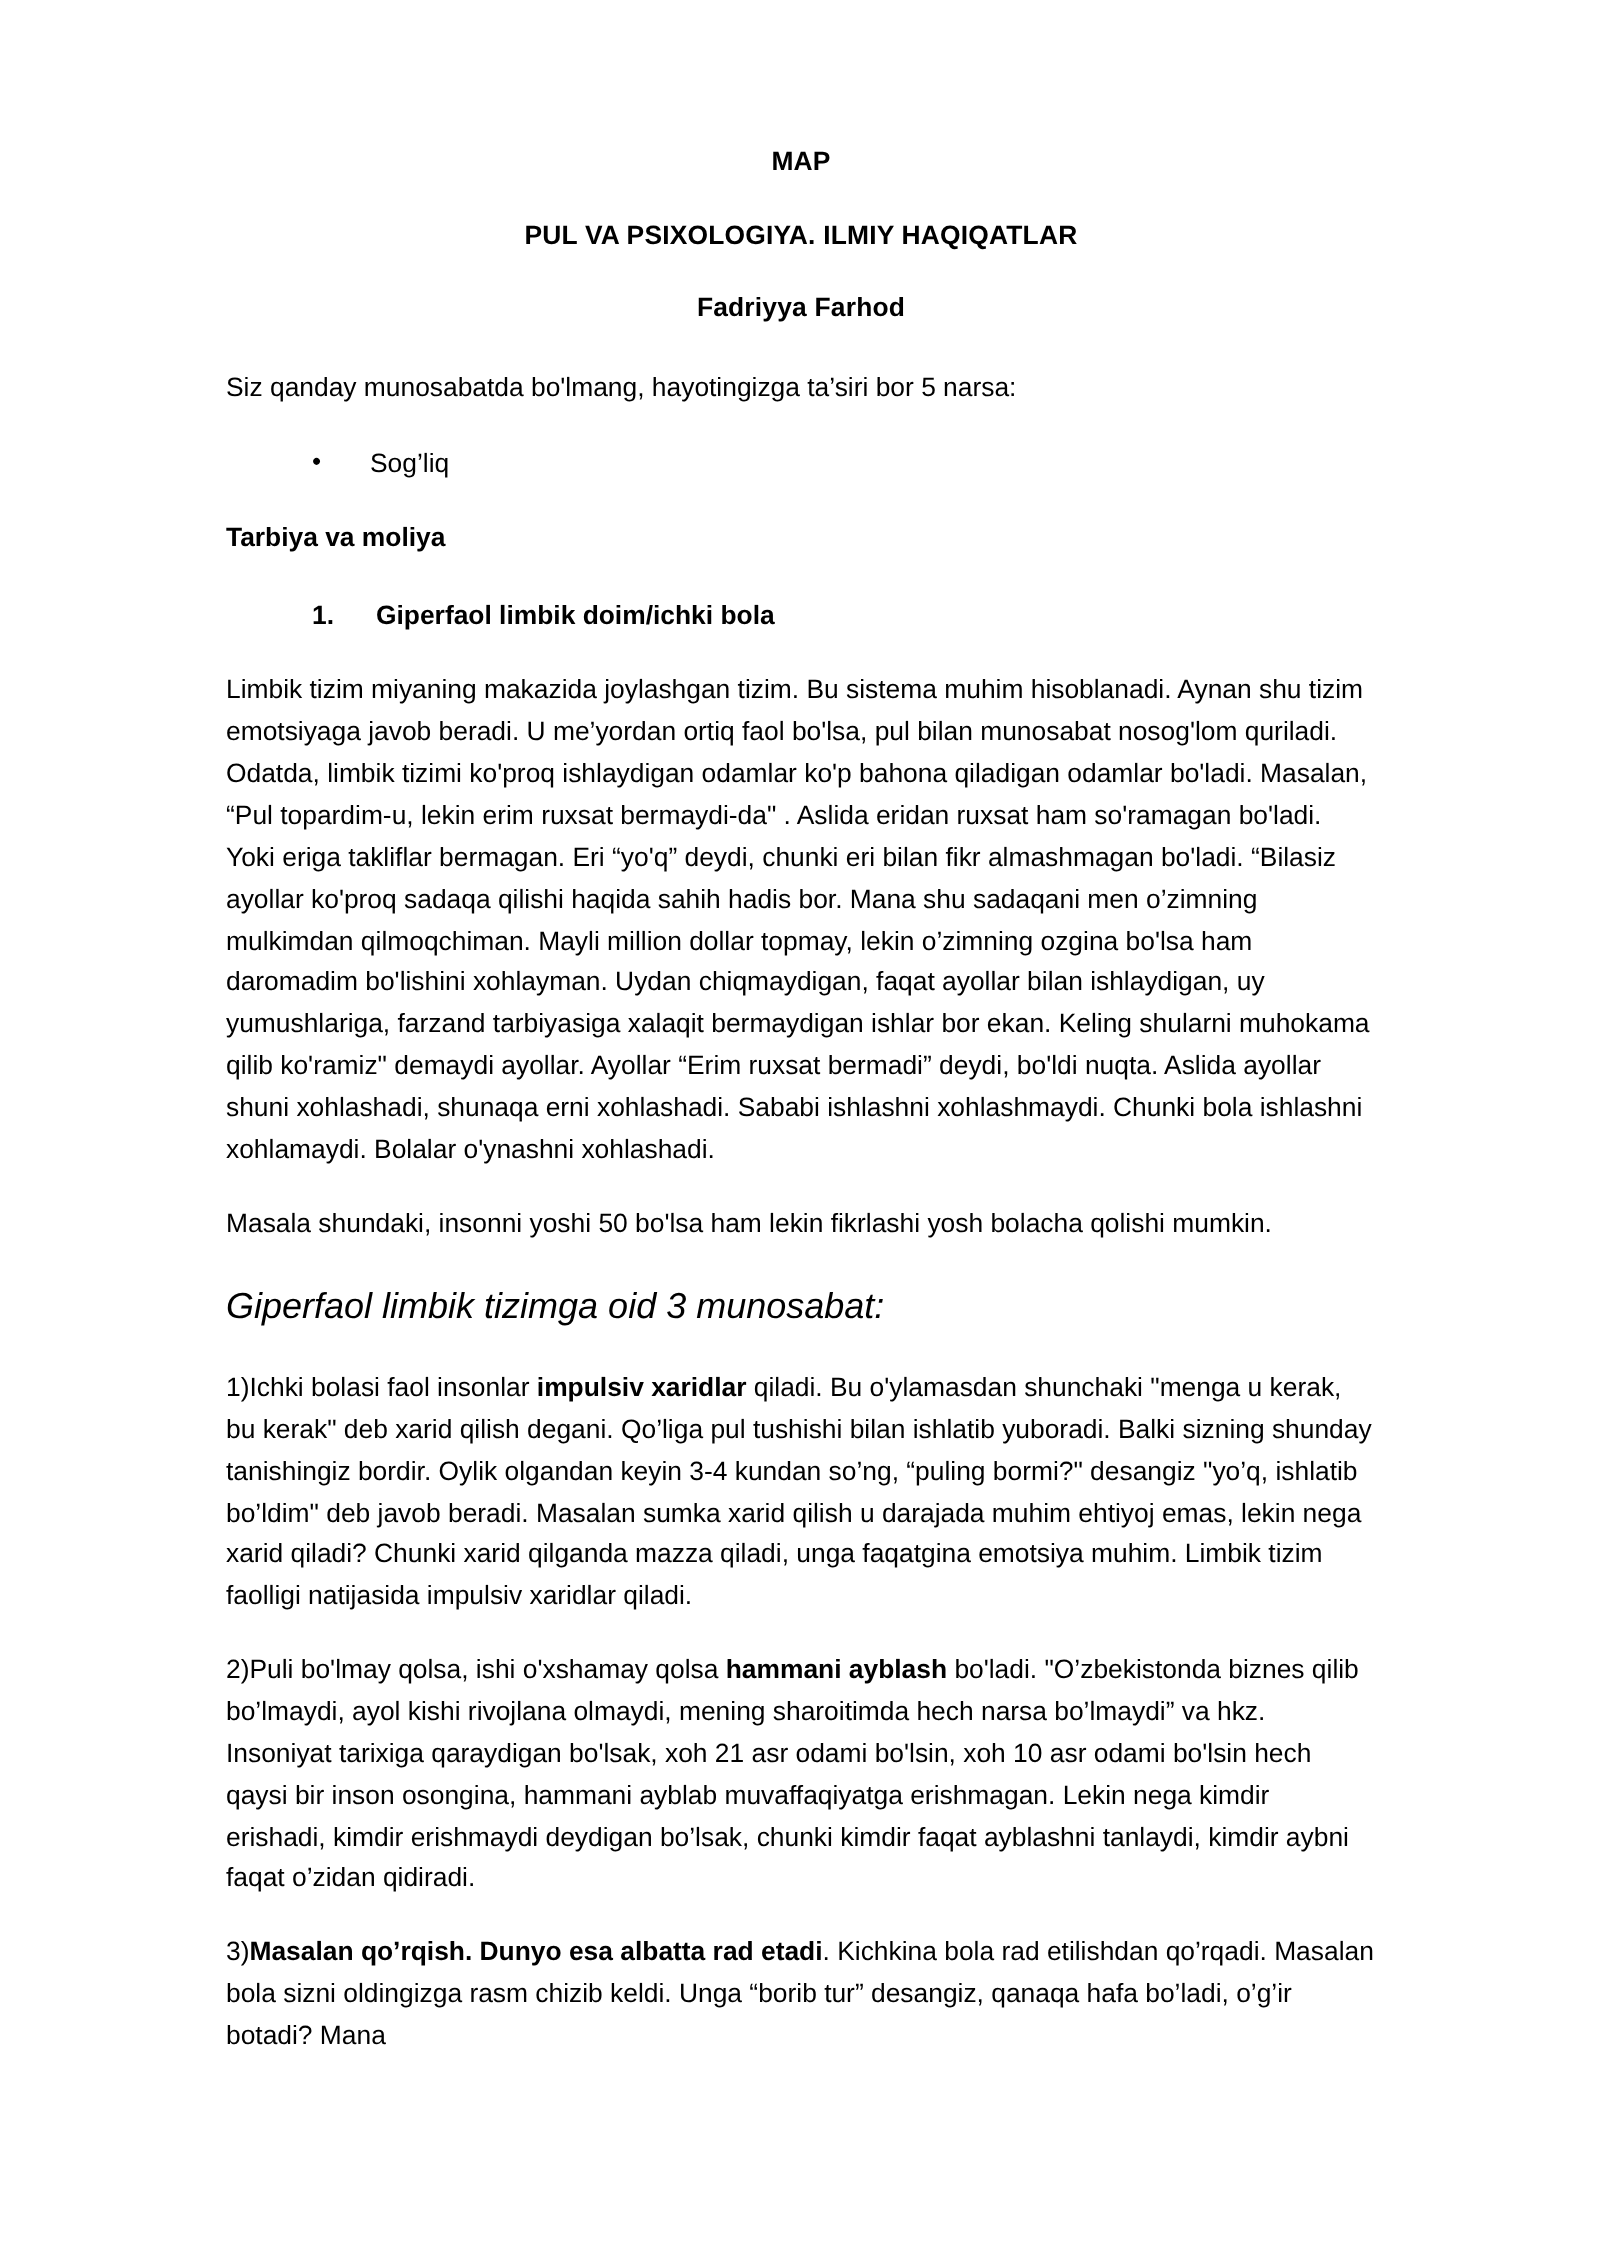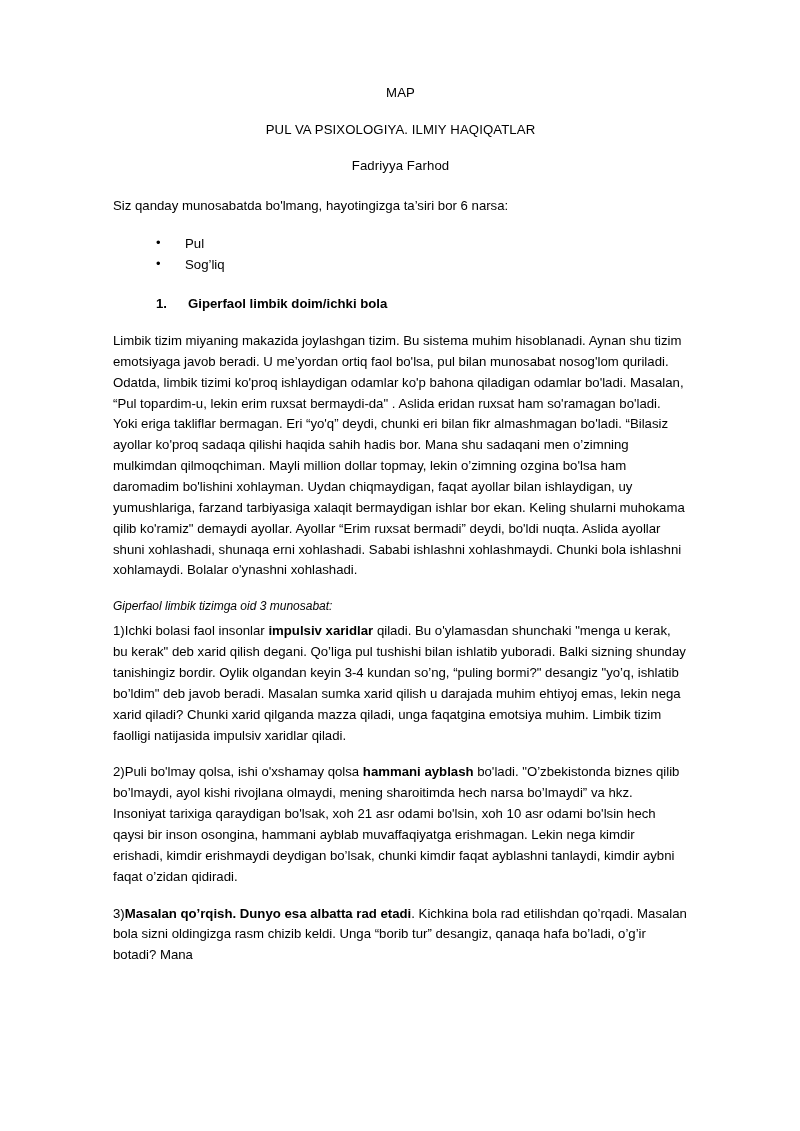--- a/index.html
+++ b/index.html
@@ -23,24 +23,24 @@
   .content {
     position: absolute;
     left: 113px;
     top: 72px;
     width: 575px;
   }
   .doc-title,
   .doc-subtitle,
   .doc-author {
     text-align: center;
-    font-weight: normal;
+    font-weight: bold;
     font-size: 13.2px;
     line-height: 1.42;
-    margin: 12px 0 17px 0;
+    margin: 0 0 17px 0;
     letter-spacing: 0.1px;
   }
   .doc-title { margin-bottom: 18px; }
   .doc-subtitle { margin-bottom: 18px; }
   .doc-author { margin-bottom: 20px; }
 
   p.body-text {
     font-size: 13.2px;
     line-height: 1.58;
     margin: 0 0 16px 0;
@@ -89,56 +89,57 @@
   }
   ol.numbered li::before {
     content: counter(numlist) ".";
     position: absolute;
     left: 0;
     top: 0;
     font-weight: bold;
   }
 
   p.italic-lead {
-    font-size: 12px;
+    font-size: 18px;
     font-style: italic;
     line-height: 1.58;
-    margin: 0 0 5px 0;
+    margin: 0 0 17px 0;
   }
 
   .b { font-weight: bold; margin-top: 47px; }
 </style>
 </head>
 <body>
 
 <div class="page">
   <div class="content">
 
     <div class="doc-title">MAP</div>
 
     <div class="doc-subtitle">PUL VA PSIXOLOGIYA. ILMIY HAQIQATLAR</div>
 
     <div class="doc-author">Fadriyya Farhod</div>
 
-    <p class="body-text">Siz qanday munosabatda bo'lmang, hayotingizga ta’siri bor 6 narsa:</p>
+    <p class="body-text">Siz qanday munosabatda bo'lmang, hayotingizga ta’siri bor 5 narsa:</p>
 
     <ul class="bullets">
-      <li>Pul</li>
       <li>Sog’liq</li>
     </ul>
 
 
+    <h2 class="section-head">Tarbiya va moliya</h2>
 
 
     <ol class="numbered">
       <li>Giperfaol limbik doim/ichki bola</li>
     </ol>
 
     <p class="body-text">Limbik tizim miyaning makazida joylashgan tizim. Bu sistema muhim hisoblanadi. Aynan shu tizim emotsiyaga javob beradi. U me’yordan ortiq faol bo'lsa, pul bilan munosabat nosog'lom quriladi. Odatda, limbik tizimi ko'proq ishlaydigan odamlar ko'p bahona qiladigan odamlar bo'ladi. Masalan, “Pul topardim-u, lekin erim ruxsat bermaydi-da" . Aslida eridan ruxsat ham so'ramagan bo'ladi. Yoki eriga takliflar bermagan.  Eri “yo'q” deydi, chunki eri bilan fikr almashmagan bo'ladi. “Bilasiz ayollar ko'proq sadaqa qilishi haqida sahih hadis bor. Mana shu sadaqani men o’zimning mulkimdan qilmoqchiman. Mayli million dollar topmay, lekin o’zimning ozgina bo'lsa ham daromadim bo'lishini xohlayman. Uydan chiqmaydigan, faqat ayollar bilan ishlaydigan, uy yumushlariga, farzand tarbiyasiga xalaqit bermaydigan ishlar bor ekan. Keling shularni muhokama qilib ko'ramiz" demaydi ayollar.  Ayollar “Erim ruxsat bermadi” deydi, bo'ldi nuqta. Aslida ayollar shuni  xohlashadi, shunaqa erni xohlashadi. Sababi ishlashni xohlashmaydi. Chunki bola ishlashni xohlamaydi. Bolalar o'ynashni xohlashadi.</p>
 
+    <p class="body-text">Masala shundaki, insonni yoshi  50 bo'lsa ham lekin fikrlashi  yosh bolacha qolishi mumkin.</p>
 
     <p class="italic-lead">Giperfaol limbik tizimga oid 3 munosabat:</p>
 
     <p class="body-text"><span>1)Ichki bolasi faol insonlar </span><span class="b">impulsiv xaridlar</span><span> qiladi. Bu o'ylamasdan shunchaki "menga u kerak, bu kerak" deb xarid qilish degani. Qo’liga pul tushishi bilan ishlatib yuboradi. Balki sizning shunday tanishingiz bordir. Oylik olgandan keyin 3-4 kundan so’ng, “puling bormi?" desangiz "yo’q, ishlatib bo’ldim" deb javob beradi.  Masalan sumka xarid qilish u darajada muhim ehtiyoj emas, lekin nega xarid qiladi? Chunki xarid qilganda mazza qiladi, unga faqatgina emotsiya muhim. Limbik tizim faolligi natijasida impulsiv xaridlar qiladi.</span></p>
 
     <p class="body-text"><span>2)Puli bo'lmay qolsa, ishi o'xshamay qolsa </span><span class="b">hammani ayblash</span><span> bo'ladi. "O’zbekistonda biznes qilib bo’lmaydi, ayol kishi rivojlana olmaydi, mening sharoitimda hech narsa bo’lmaydi”  va hkz. Insoniyat tarixiga qaraydigan bo'lsak, xoh 21 asr odami bo'lsin, xoh 10 asr odami bo'lsin hech qaysi bir inson osongina,  hammani ayblab muvaffaqiyatga erishmagan. Lekin nega kimdir erishadi, kimdir erishmaydi deydigan bo’lsak, chunki kimdir faqat ayblashni tanlaydi, kimdir aybni faqat o’zidan qidiradi.</span></p>
 
     <p class="body-text"><span>3)</span><span class="b">Masalan qo’rqish. Dunyo esa albatta rad etadi</span><span>. Kichkina bola rad etilishdan qo’rqadi. Masalan bola sizni oldingizga rasm chizib keldi. Unga “borib tur” desangiz, qanaqa hafa bo’ladi, o’g’ir botadi? Mana</span></p>
 
   </div>

